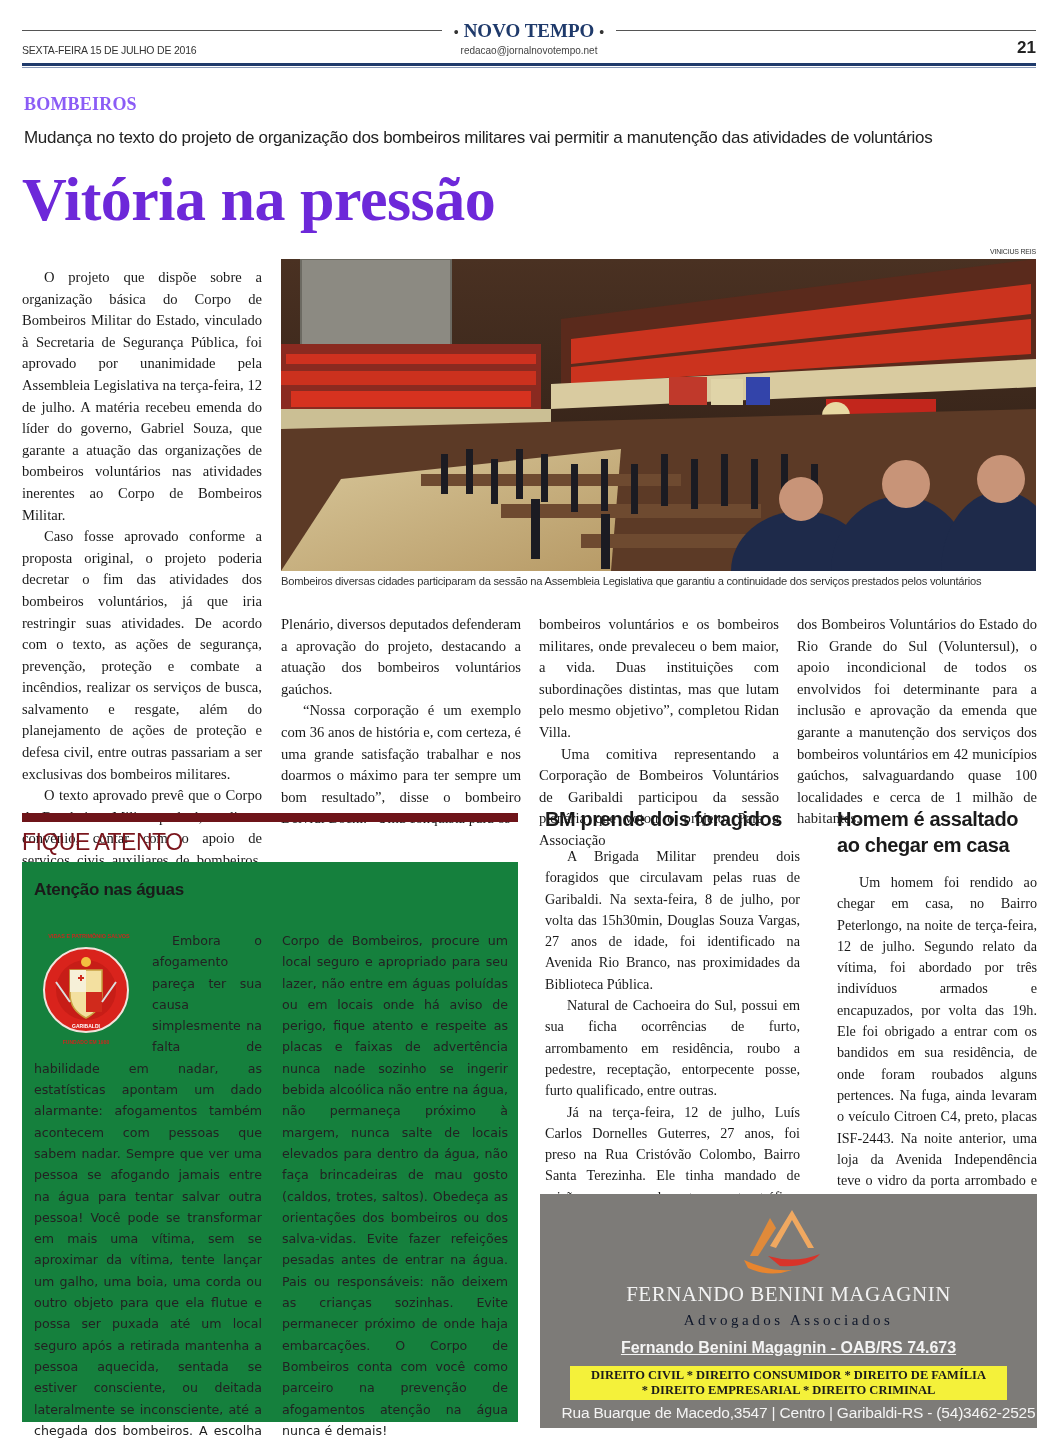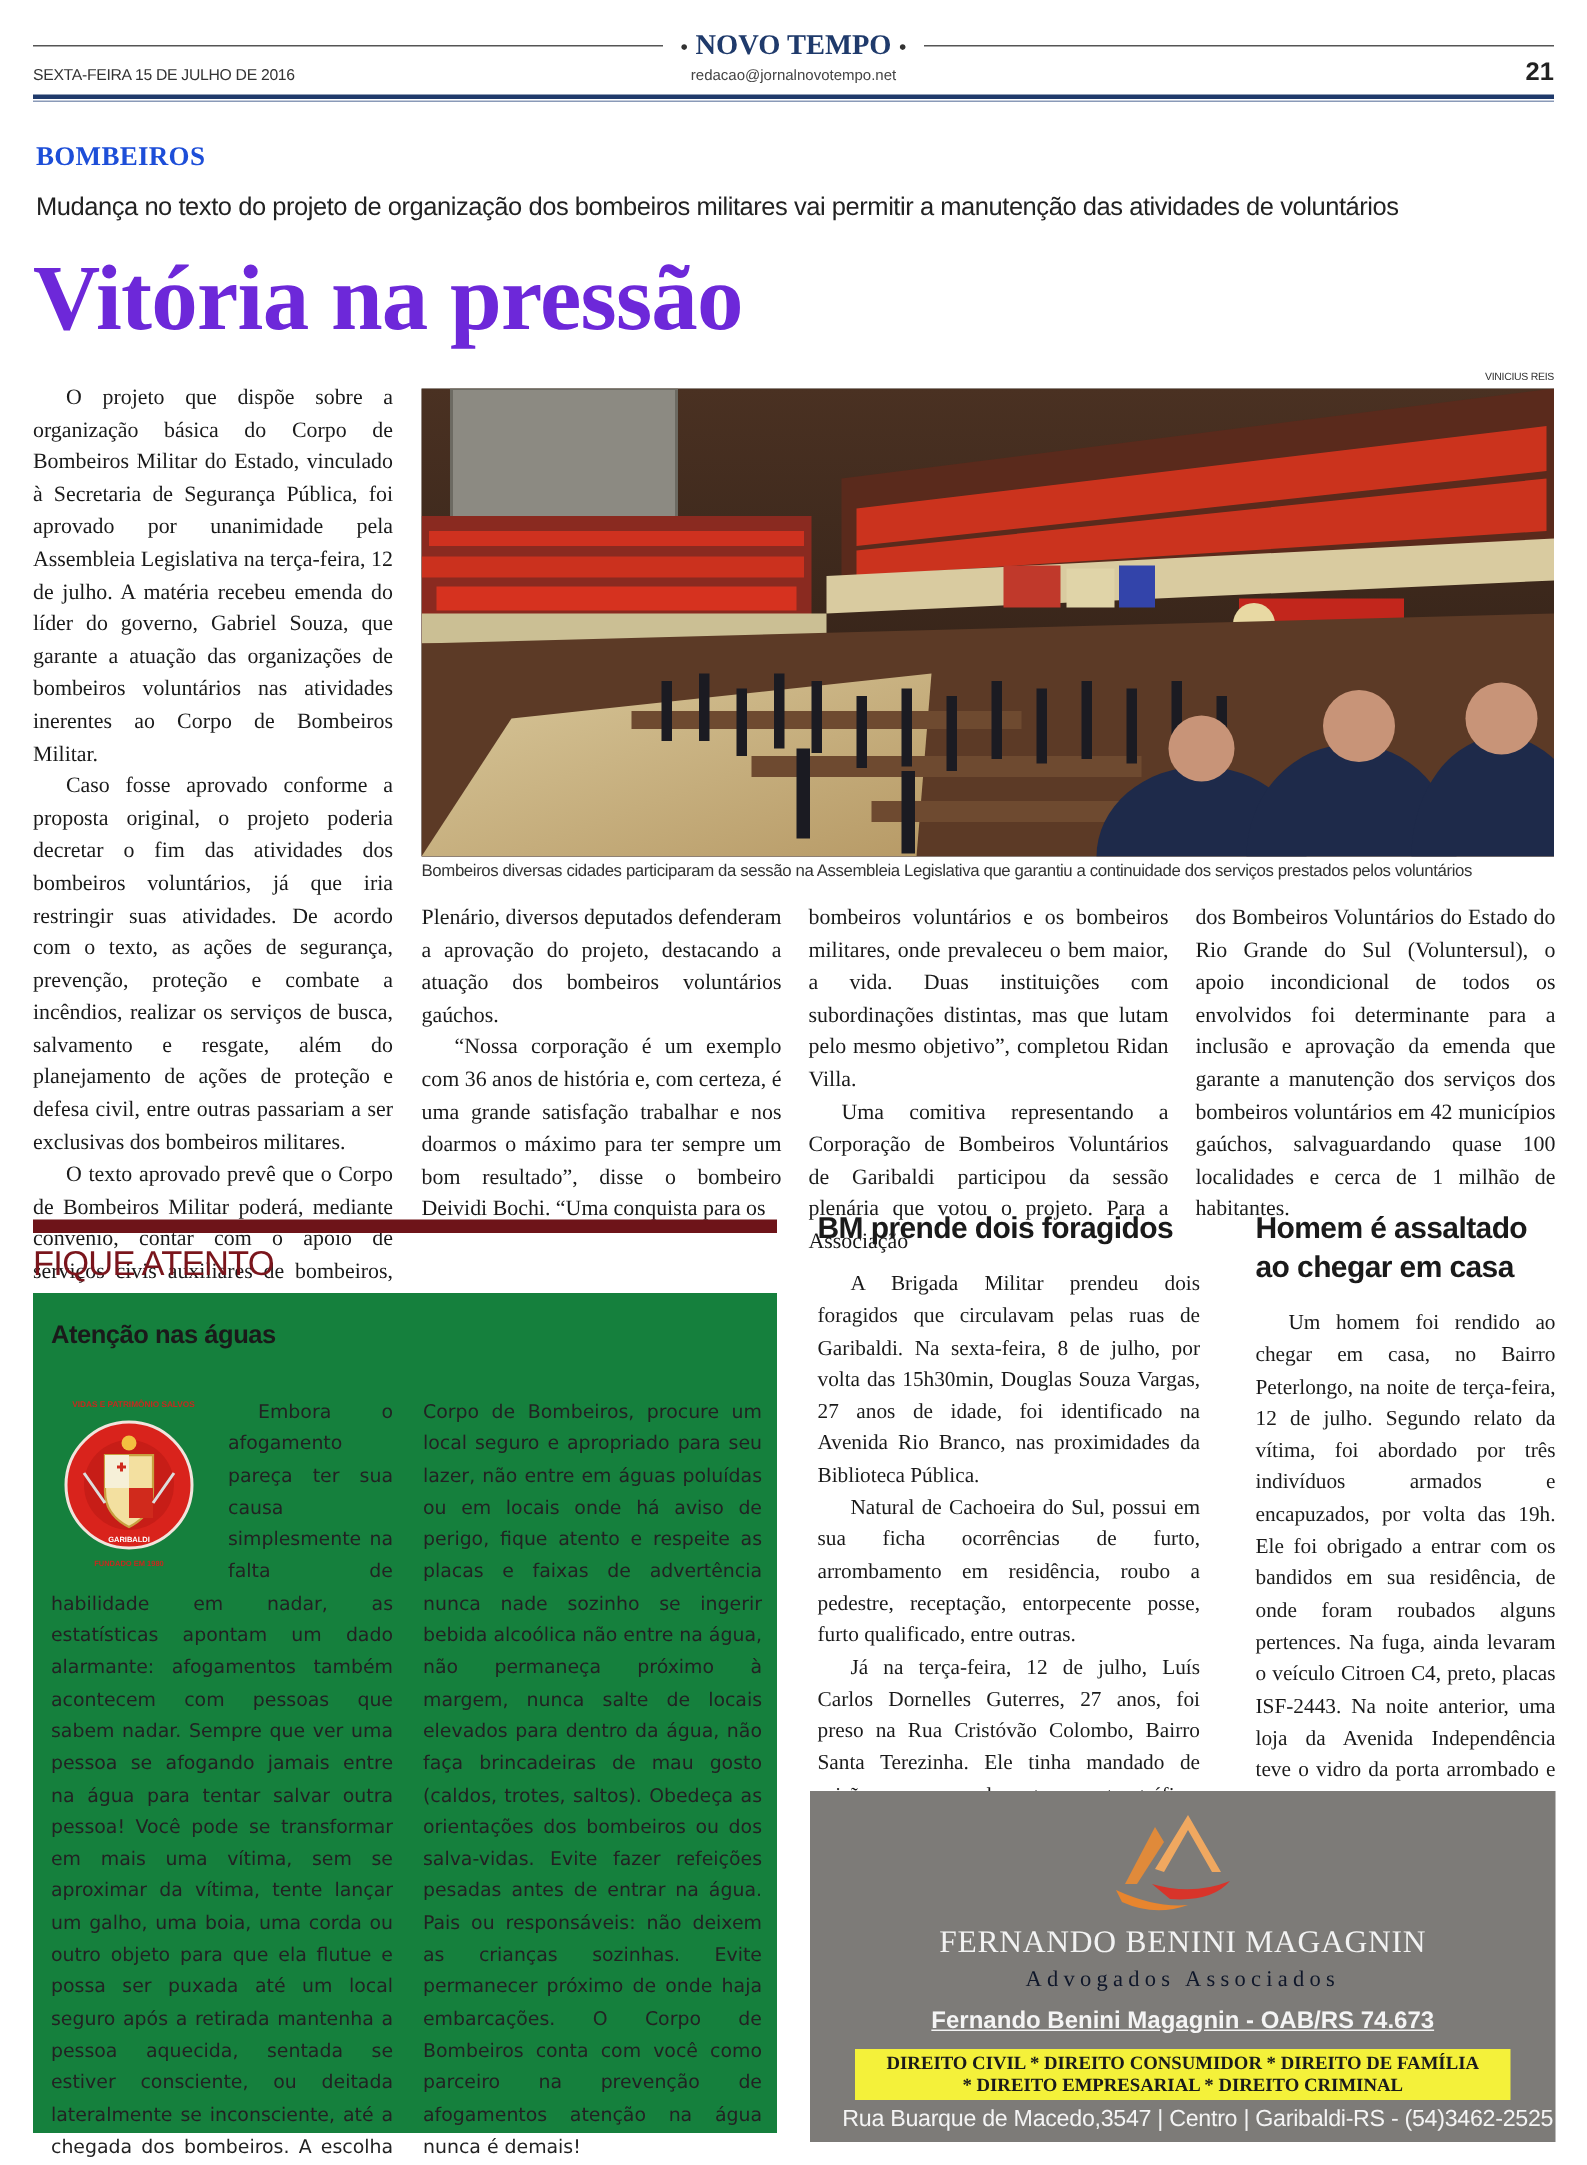--- a/index.html
+++ b/index.html
@@ -12,25 +12,25 @@
   .mast-line.l { left: 0; width: 420px; }
   .mast-line.r { right: 0; width: 420px; }
   .mast-title { position: absolute; left: 0; right: 0; top: 2px; text-align: center; font-family: "Liberation Serif", serif; font-weight: bold; font-size: 19px; color: #1f3a6b; }
   .mast-title .dot { color: #333; font-size: 14px; margin: 0 5px; }
   .mast-date { position: absolute; left: 0; top: 26px; font-size: 10.5px; color: #333; letter-spacing: -0.2px; }
   .mast-email { position: absolute; left: 0; right: 0; top: 27px; text-align: center; font-size: 10px; color: #444; }
   .mast-page { position: absolute; right: 0; top: 20px; font-size: 17px; font-weight: bold; color: #222; }
   .mast-rule { position: absolute; left: 22px; width: 1014px; top: 63px; height: 3px; background: #1f3a6b; }
   .mast-rule2 { position: absolute; left: 22px; width: 1014px; top: 67px; height: 1px; background: #8a9ab8; }
 
-  .section-label { position: absolute; left: 24px; top: 94px; font-family: "Liberation Serif", serif; font-weight: bold; font-size: 18px; color: #1d4ed8; letter-spacing: 0.2px; }
+  .section-label { position: absolute; left: 24px; top: 94px; font-family: "Liberation Serif", serif; font-weight: bold; font-size: 18px; color: #8b5cf6; letter-spacing: 0.2px; }
   .subhead { position: absolute; left: 24px; top: 128px; font-family: "Liberation Sans", sans-serif; font-size: 17px; color: #222; letter-spacing: -0.3px; }
   .headline { position: absolute; left: 22px; top: 164px; font-family: Liberation Serif, serif; font-weight: bold; font-size: 62px; color: #6d28d9; letter-spacing: -0.5px; }
 
-  .body-text { font-family: "Liberation Serif", serif; font-size: 14.6px; line-height: 21.6px; text-align: justify; color: #1a1a1a; }
+  .body-text { font-family: "Liberation Serif", serif; font-size: 14.6px; line-height: 21.6px; text-align: justify; color: #1a1a1a; margin-top: 12px; }
   .body-text p { text-indent: 22px; }
   .body-text p.cont { text-indent: 0; }
 
   .col1 { position: absolute; left: 22px; top: 255px; width: 240px; }
   .col-b { position: absolute; top: 602px; width: 240px; }
 
   .credit { position: absolute; right: 22px; top: 248px; font-family: "Liberation Sans", sans-serif; font-size: 7px; color: #333; letter-spacing: -0.2px; }
   .photo { position: absolute; left: 281px; top: 259px; width: 755px; height: 312px; overflow: hidden; background: #3b2a20; }
   .caption { position: absolute; left: 281px; top: 575px; font-family: "Liberation Sans", sans-serif; font-size: 11.2px; color: #333; letter-spacing: -0.25px; }
 

